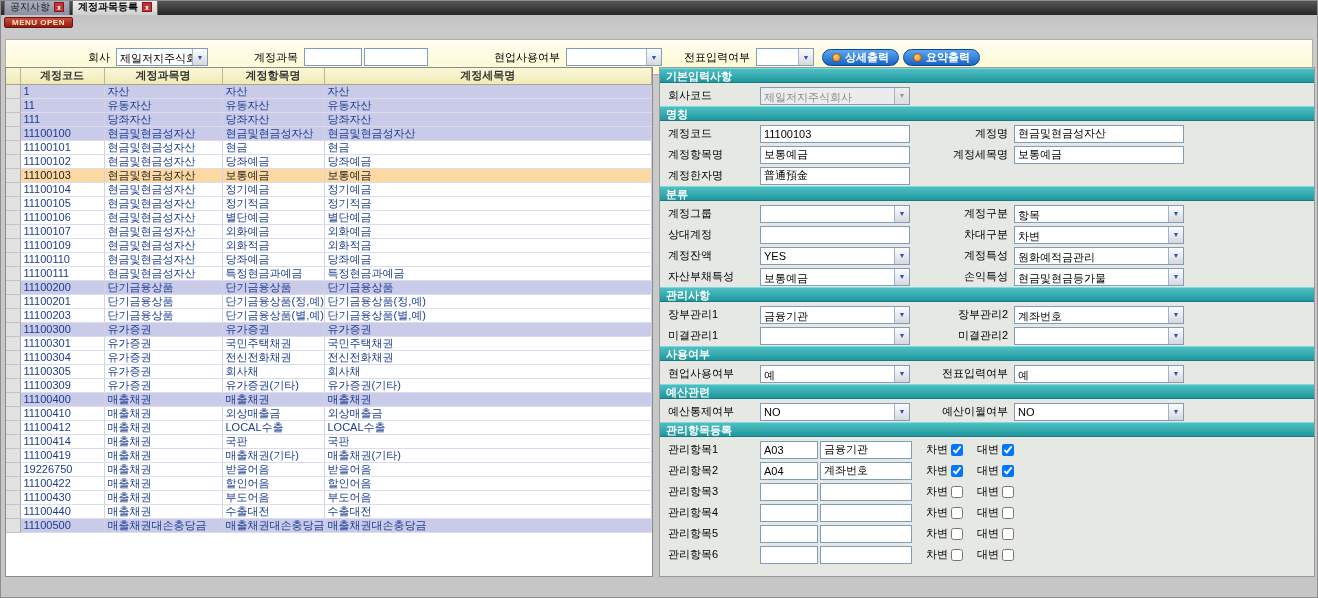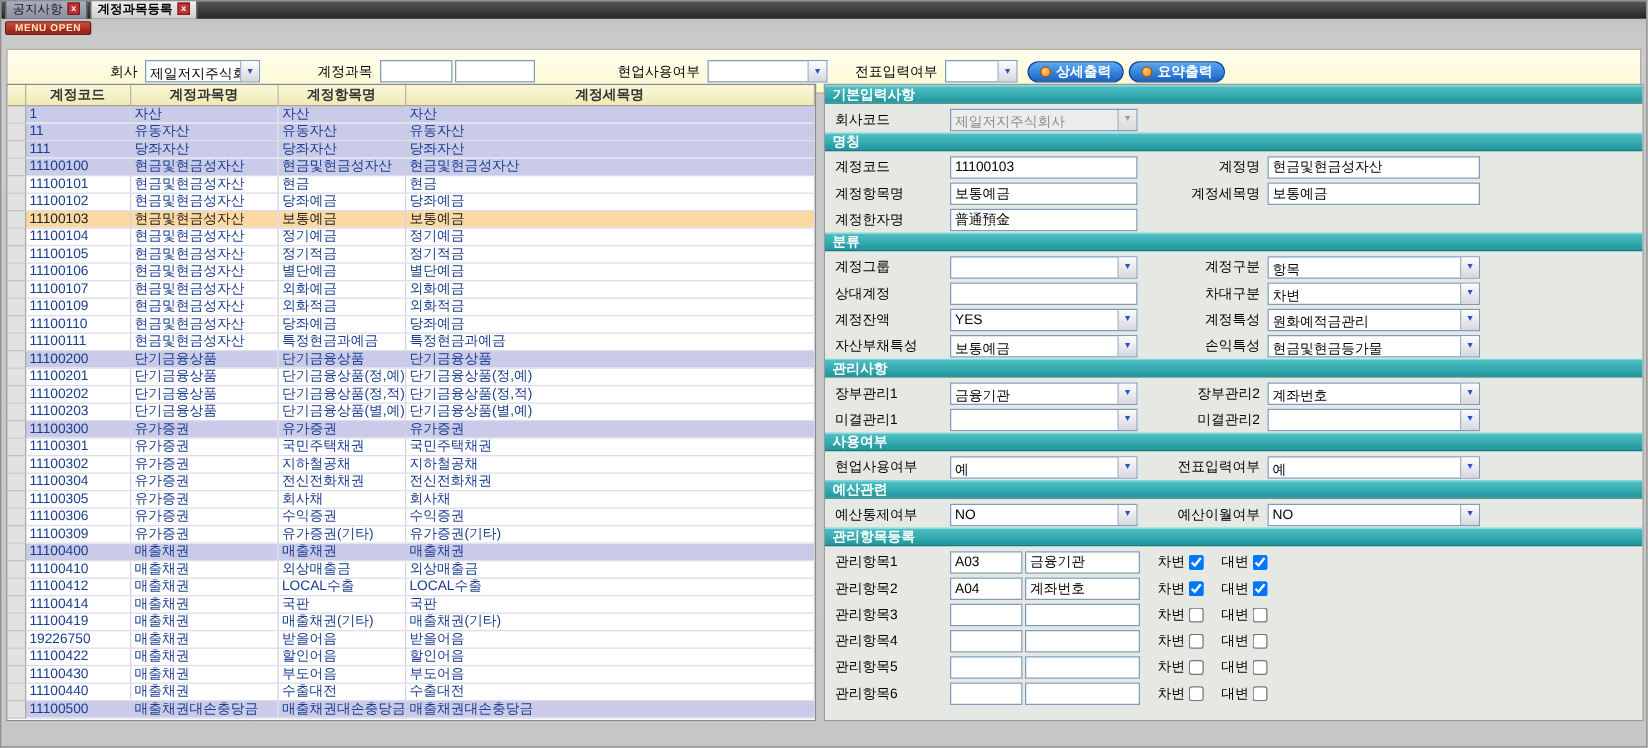--- a/index.html
+++ b/index.html
@@ -230,27 +230,20 @@
           </tr>
           <tr>
             <td class="selcol"></td>
             <td>11100201</td>
             <td>단기금융상품</td>
             <td>단기금융상품(정,예)</td>
             <td>단기금융상품(정,예)</td>
           </tr>
           <tr>
             <td class="selcol"></td>
-            <td>11100202</td>
-            <td>단기금융상품</td>
-            <td>단기금융상품(정,적)</td>
-            <td>단기금융상품(정,적)</td>
-          </tr>
-          <tr>
-            <td class="selcol"></td>
             <td>11100203</td>
             <td>단기금융상품</td>
             <td>단기금융상품(별,예)</td>
             <td>단기금융상품(별,예)</td>
           </tr>
           <tr class="group">
             <td class="selcol"></td>
             <td>11100300</td>
             <td>유가증권</td>
             <td>유가증권</td>
@@ -258,45 +251,31 @@
           </tr>
           <tr>
             <td class="selcol"></td>
             <td>11100301</td>
             <td>유가증권</td>
             <td>국민주택채권</td>
             <td>국민주택채권</td>
           </tr>
           <tr>
             <td class="selcol"></td>
-            <td>11100302</td>
-            <td>유가증권</td>
-            <td>지하철공채</td>
-            <td>지하철공채</td>
-          </tr>
-          <tr>
-            <td class="selcol"></td>
             <td>11100304</td>
             <td>유가증권</td>
             <td>전신전화채권</td>
             <td>전신전화채권</td>
           </tr>
           <tr>
             <td class="selcol"></td>
             <td>11100305</td>
             <td>유가증권</td>
             <td>회사채</td>
             <td>회사채</td>
-          </tr>
-          <tr>
-            <td class="selcol"></td>
-            <td>11100306</td>
-            <td>유가증권</td>
-            <td>수익증권</td>
-            <td>수익증권</td>
           </tr>
           <tr>
             <td class="selcol"></td>
             <td>11100309</td>
             <td>유가증권</td>
             <td>유가증권(기타)</td>
             <td>유가증권(기타)</td>
           </tr>
           <tr class="group">
             <td class="selcol"></td>

